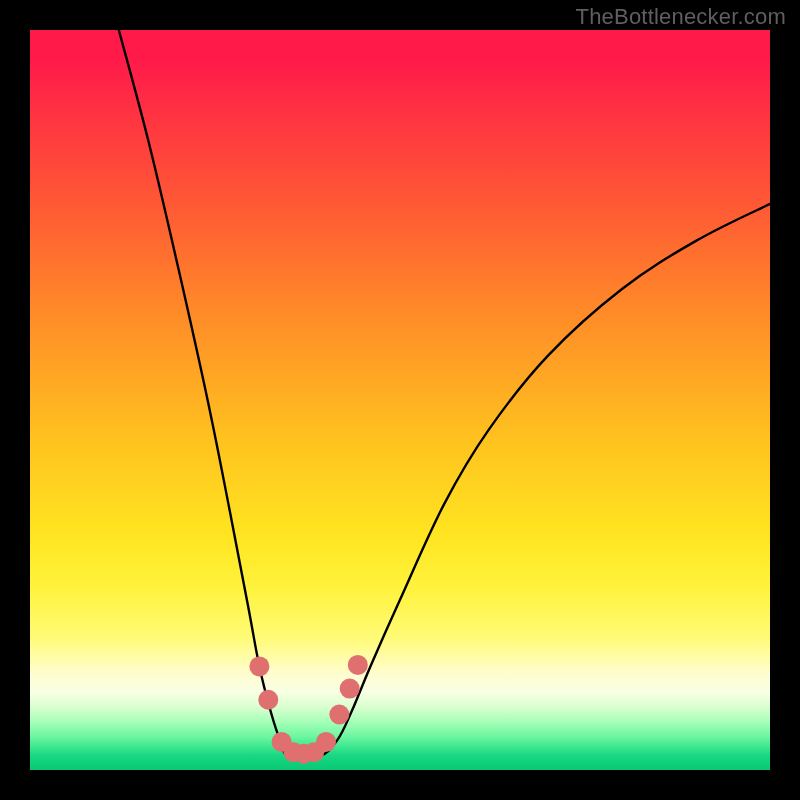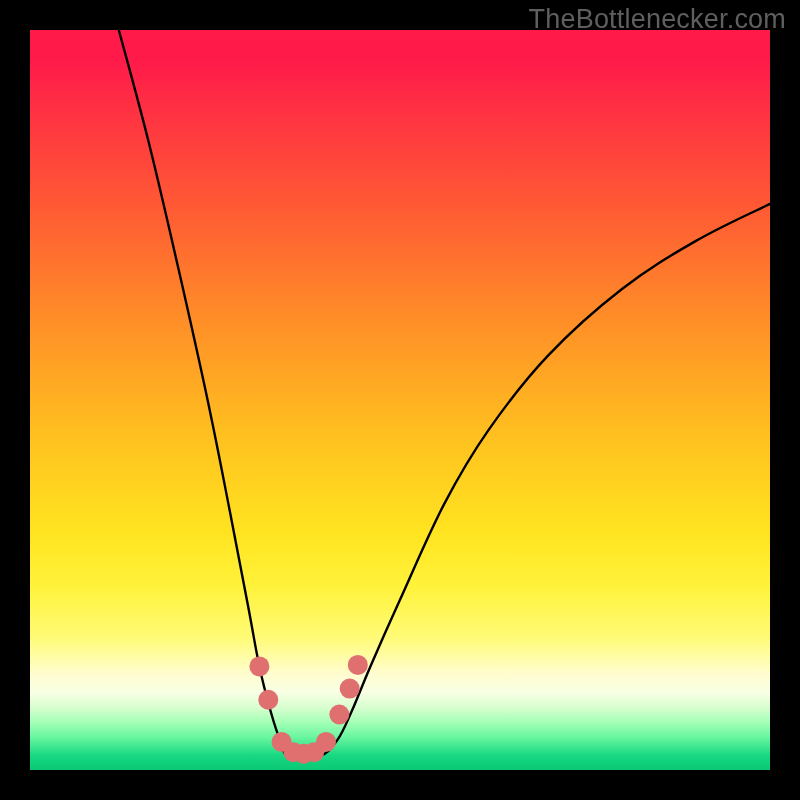--- a/index.html
+++ b/index.html
@@ -14,21 +14,21 @@
     width: 800px;
     height: 800px;
     background: #000;
     position: relative;
   }
   .watermark {
     position: absolute;
     top: 4px;
     right: 14px;
     font-family: Arial, Helvetica, sans-serif;
-    font-size: 27px;
+    font-size: 22px;
     color: #5f5f5f;
     z-index: 10;
     letter-spacing: 0.2px;
   }
   .plot-area {
     position: absolute;
     left: 30px;
     top: 30px;
     width: 740px;
     height: 740px;

